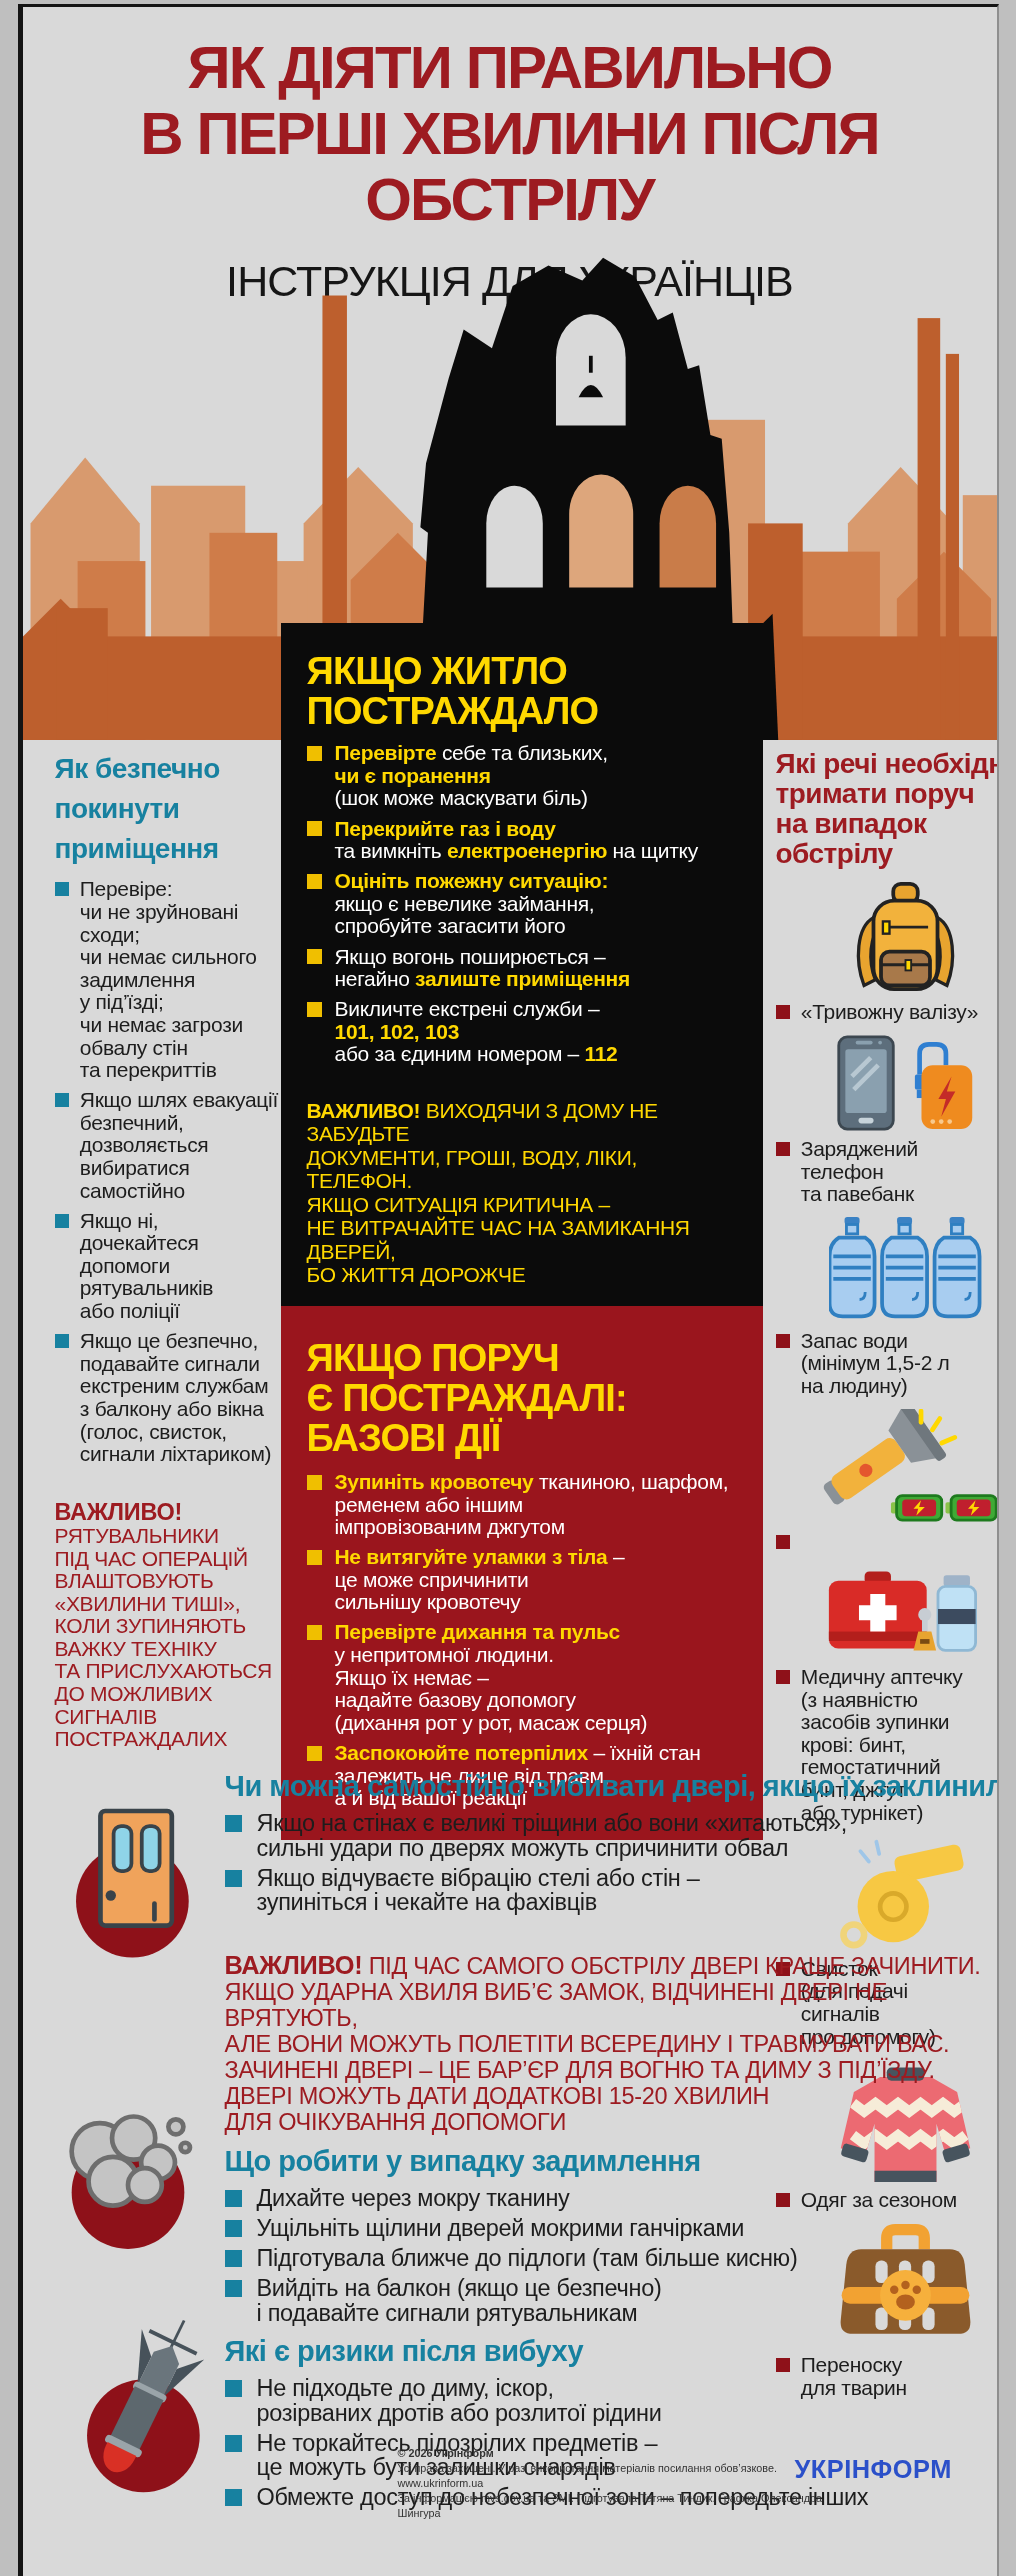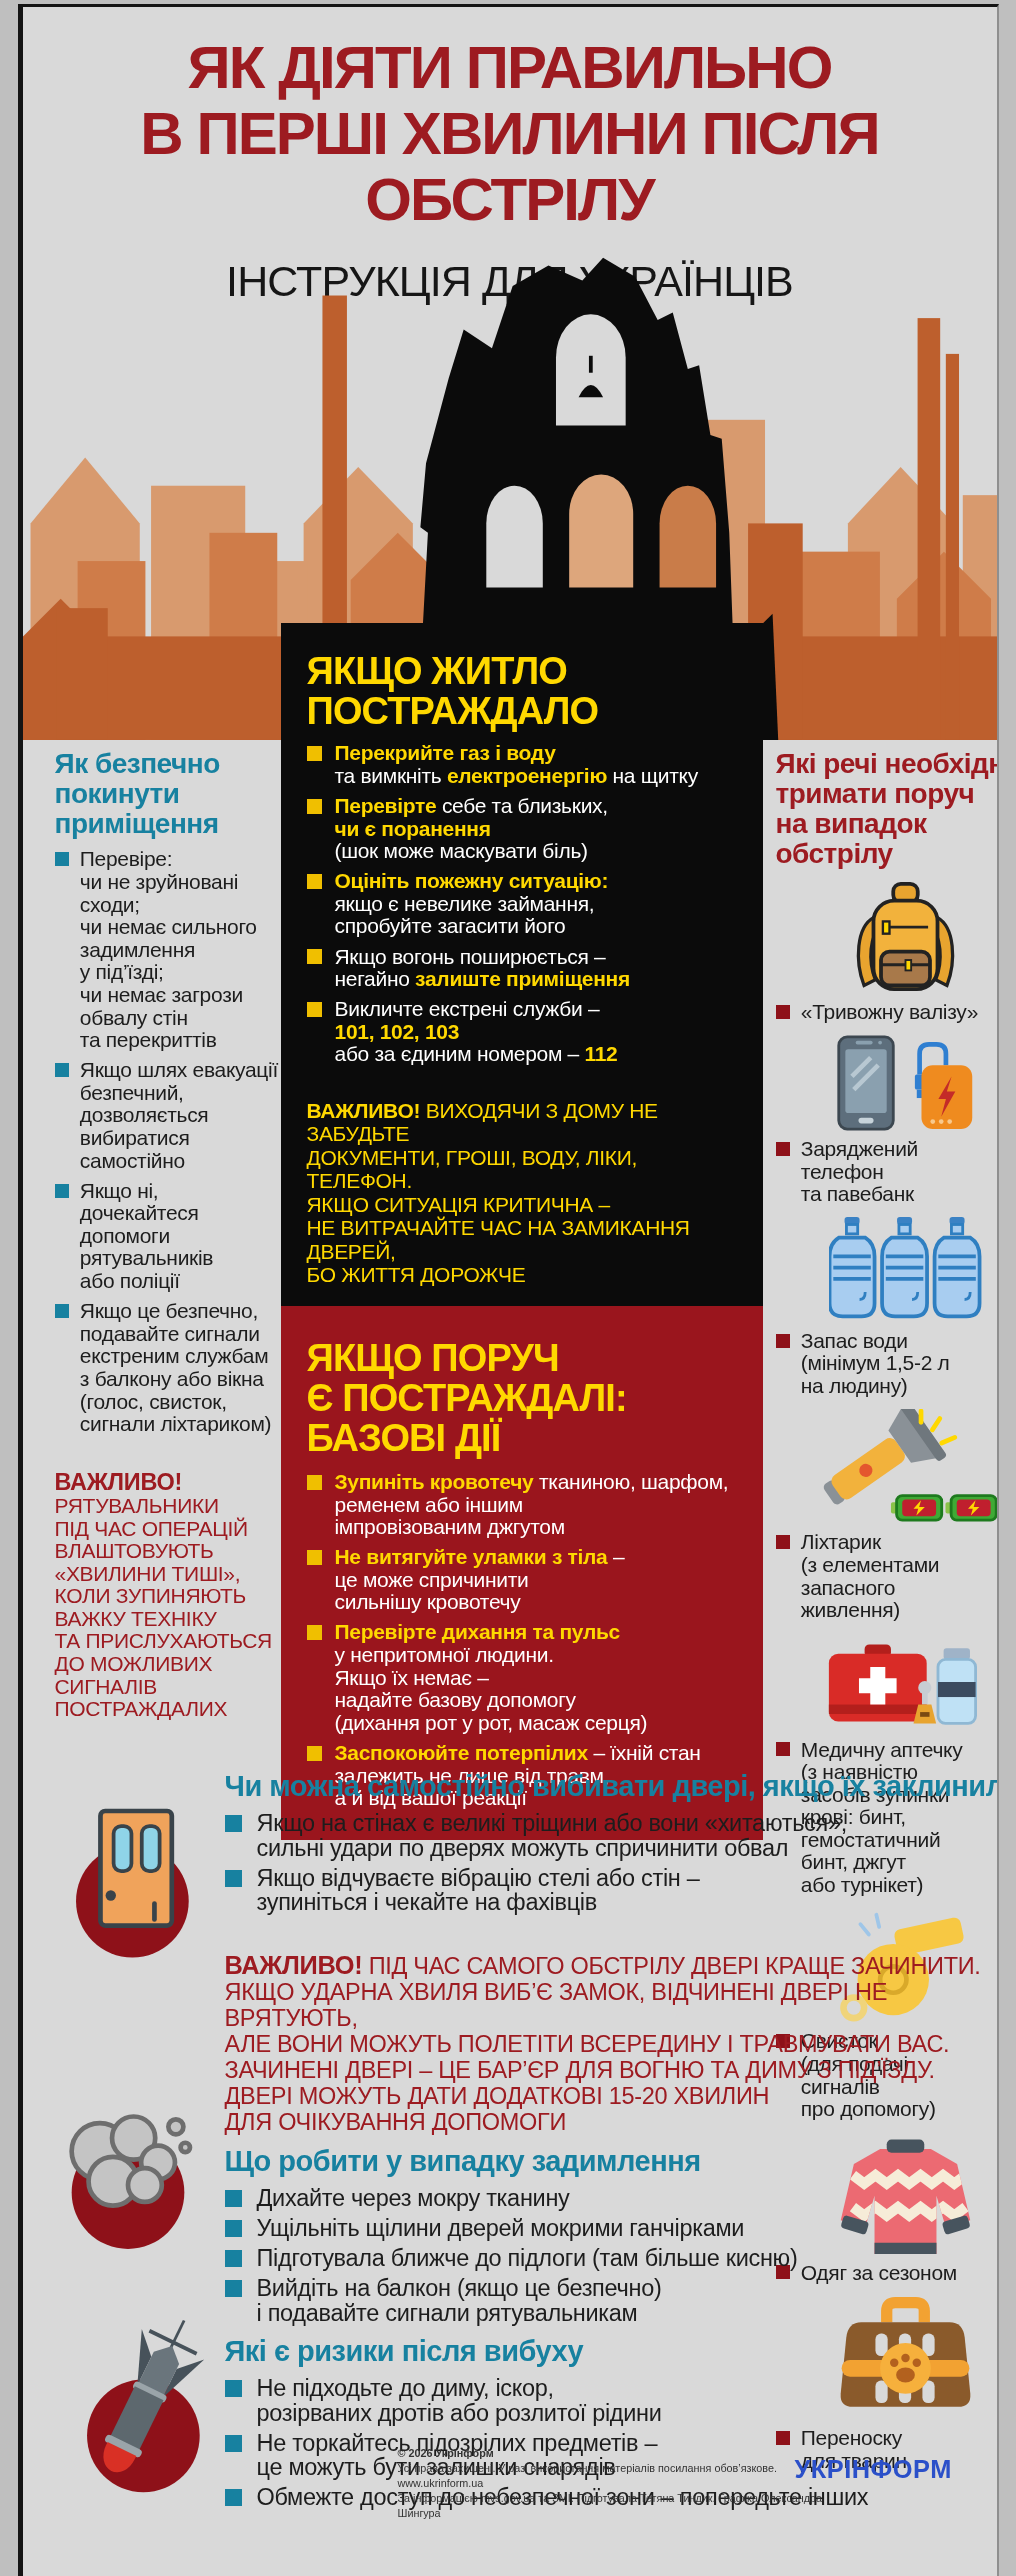--- a/index.html
+++ b/index.html
@@ -28,21 +28,21 @@
   .sq{flex:none;width:15px;height:15px;margin-top:3.8px;margin-right:13px;}
   .sq.gold{background:#f0bf00;}
   .sq.teal{background:#1781a0;}
   .sq.dred{background:#8e1119;}
   .btxt{font-size:21px;line-height:22.6px;color:#ffffff;letter-spacing:-0.3px;}
   .seg-hl{color:#ffd800;font-weight:bold;}
   .imp-yellow{margin-top:9.4px;font-size:21px;line-height:23.5px;color:#ffd800;letter-spacing:-0.3px;}
   .imp-label{font-weight:bold;}
   
   .leftcol{position:absolute;left:32px;top:742px;width:241px;}
-  .leftcol .heading{font-size:28px;line-height:30px;font-weight:bold;color:#1781a0;margin-bottom:9.4px;letter-spacing:-0.5px;}
+  .leftcol .heading{font-size:28px;line-height:40px;font-weight:bold;color:#1781a0;margin-bottom:9.4px;letter-spacing:-0.5px;}
   .leftcol .btxt{color:#1d1d1d;font-size:21px;line-height:22.6px;}
   .leftcol .sq{width:14px;height:14px;margin-right:11.3px;}
   .imp-red{margin-top:13px;color:#9d1b21;font-size:21px;line-height:22.6px;letter-spacing:-0.3px;}
   .imp-red .imp-label{font-size:23.5px;}
   
   .rightcol{position:absolute;left:753px;top:742px;width:260px;}
   .rightcol .heading{font-size:28px;line-height:30px;font-weight:bold;color:#9d1b21;margin-bottom:11.3px;letter-spacing:-0.5px;}
   .item{margin-bottom:11.3px;}
   .item .icon{display:block;margin:0 auto 7.5px auto;}
   .item .btxt{color:#1d1d1d;font-size:21px;line-height:22.6px;}
@@ -170,28 +170,28 @@
 СИГНАЛІВ
 ПОСТРАЖДАЛИХ</span>
     </div>
   </div>
 
   <div class="midcol">
     <div class="blackbox">
       <div class="boxtitle">ЯКЩО ЖИТЛО ПОСТРАЖДАЛО</div>
       <div class="row">
         <span class="sq gold"></span>
-        <div class="btxt pre"><span class="seg-hl">Перекрийте газ і воду</span><span>
-та вимкніть </span><span class="seg-hl">електроенергію</span><span> на щитку</span></div>
-      </div>
-      <div class="row">
-        <span class="sq gold"></span>
         <div class="btxt pre"><span class="seg-hl">Перевірте </span><span>себе та близьких,
 </span><span class="seg-hl">чи є поранення</span><span>
 (шок може маскувати біль)</span></div>
+      </div>
+      <div class="row">
+        <span class="sq gold"></span>
+        <div class="btxt pre"><span class="seg-hl">Перекрийте газ і воду</span><span>
+та вимкніть </span><span class="seg-hl">електроенергію</span><span> на щитку</span></div>
       </div>
       <div class="row">
         <span class="sq gold"></span>
         <div class="btxt pre"><span class="seg-hl">Оцініть пожежну ситуацію:</span><span>
 якщо є невелике займання,
 спробуйте загасити його</span></div>
       </div>
       <div class="row">
         <span class="sq gold"></span>
         <div class="btxt pre"><span>Якщо вогонь поширюється –
@@ -338,24 +338,20 @@
         </g>
         <g transform="translate(142,92)">
           <rect x="0" y="7" width="6" height="12" rx="2" fill="#8bc34a"></rect>
           <rect x="6" y="0" width="48" height="26" rx="6" fill="#3faa35" stroke="#1e7a1e" stroke-width="3"></rect>
           <rect x="12" y="4" width="36" height="18" rx="4" fill="#c01f2e"></rect>
           <polygon points="32,5 24,14 29,14 27,21 36,12 30,12" fill="#ffd800"></polygon>
         </g>
       </svg>
       <div class="row">
           <span class="sq dred"></span>
-        <div class="btxt pre">Ліхтарик
-(з елементами
-запасного
-живлення)</div>
         </div>
     </div>
 
     <div class="item">
       <svg class="icon" width="158" height="98" viewBox="0 0 168 104">
         <rect x="40" y="12" width="28" height="14" rx="5" fill="#b31f1c"></rect>
         <rect x="2" y="22" width="104" height="72" rx="10" fill="#d92b27"></rect>
         <rect x="2" y="76" width="104" height="10" fill="#b31f1c"></rect>
         <path d="M46,36 h16 v12 h12 v16 h-12 v12 h-16 v-12 h-12 v-16 h12 z" fill="#ffffff"></path>
         <rect x="124" y="16" width="28" height="12" rx="3" fill="#9fb3c8"></rect>

